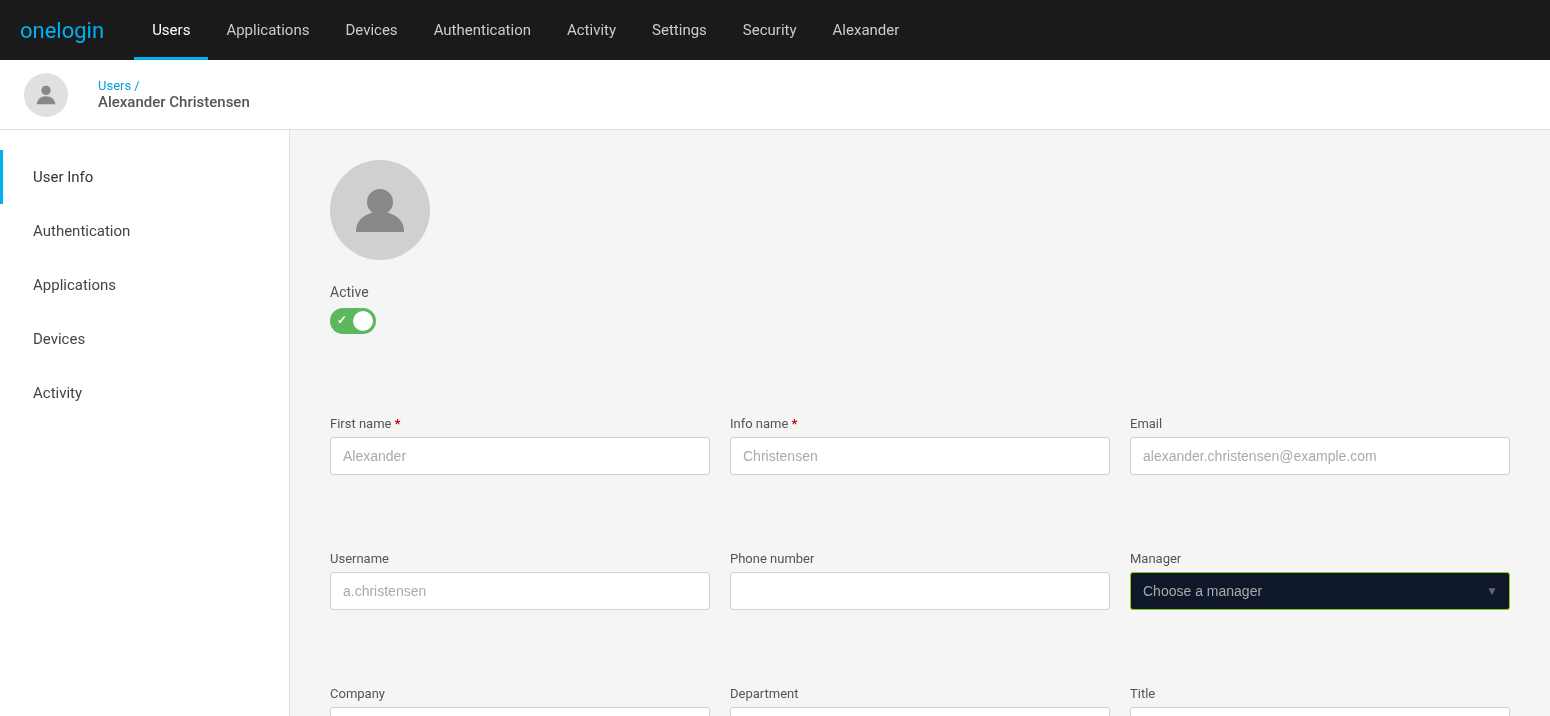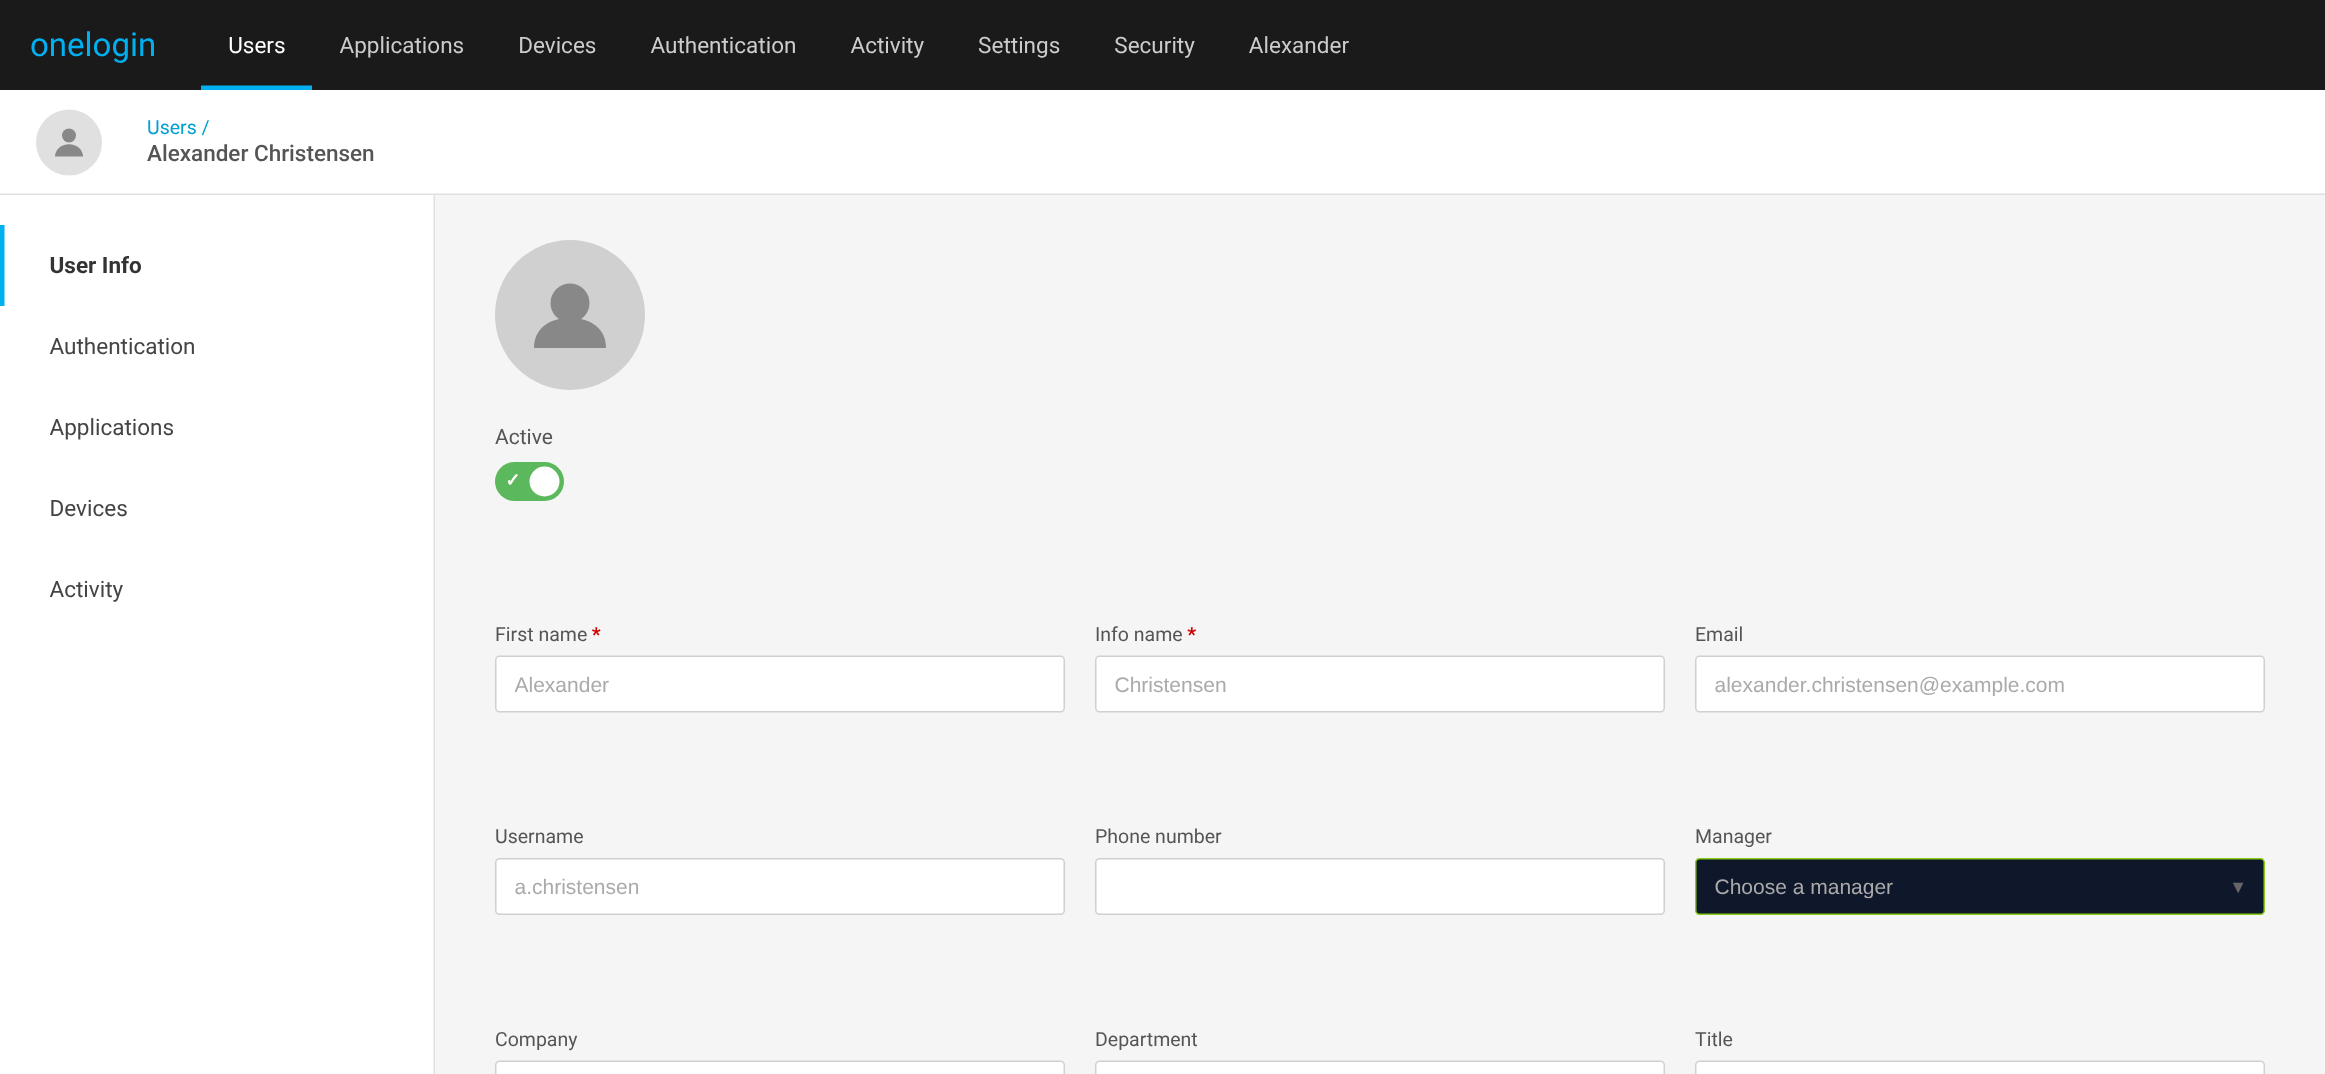--- a/index.html
+++ b/index.html
@@ -104,21 +104,21 @@
     }
     .sidebar-item {
       padding: 18px 30px;
       font-size: 15px;
       color: #444;
       cursor: pointer;
       border-left: 3px solid transparent;
     }
     .sidebar-item.active {
       color: #333;
-      font-weight: 700;
+      font-weight: 400;
       border-left: 3px solid #00b0f0;
     }
 
     
     .content {
       flex: 1;
       padding: 30px 40px;
       background: #f5f5f5;
     }
 

